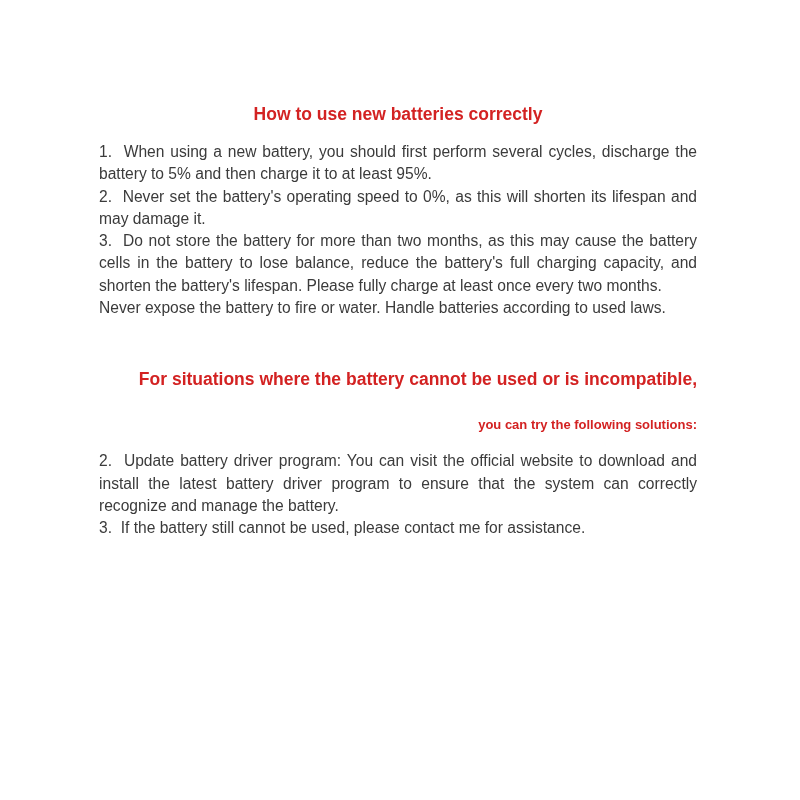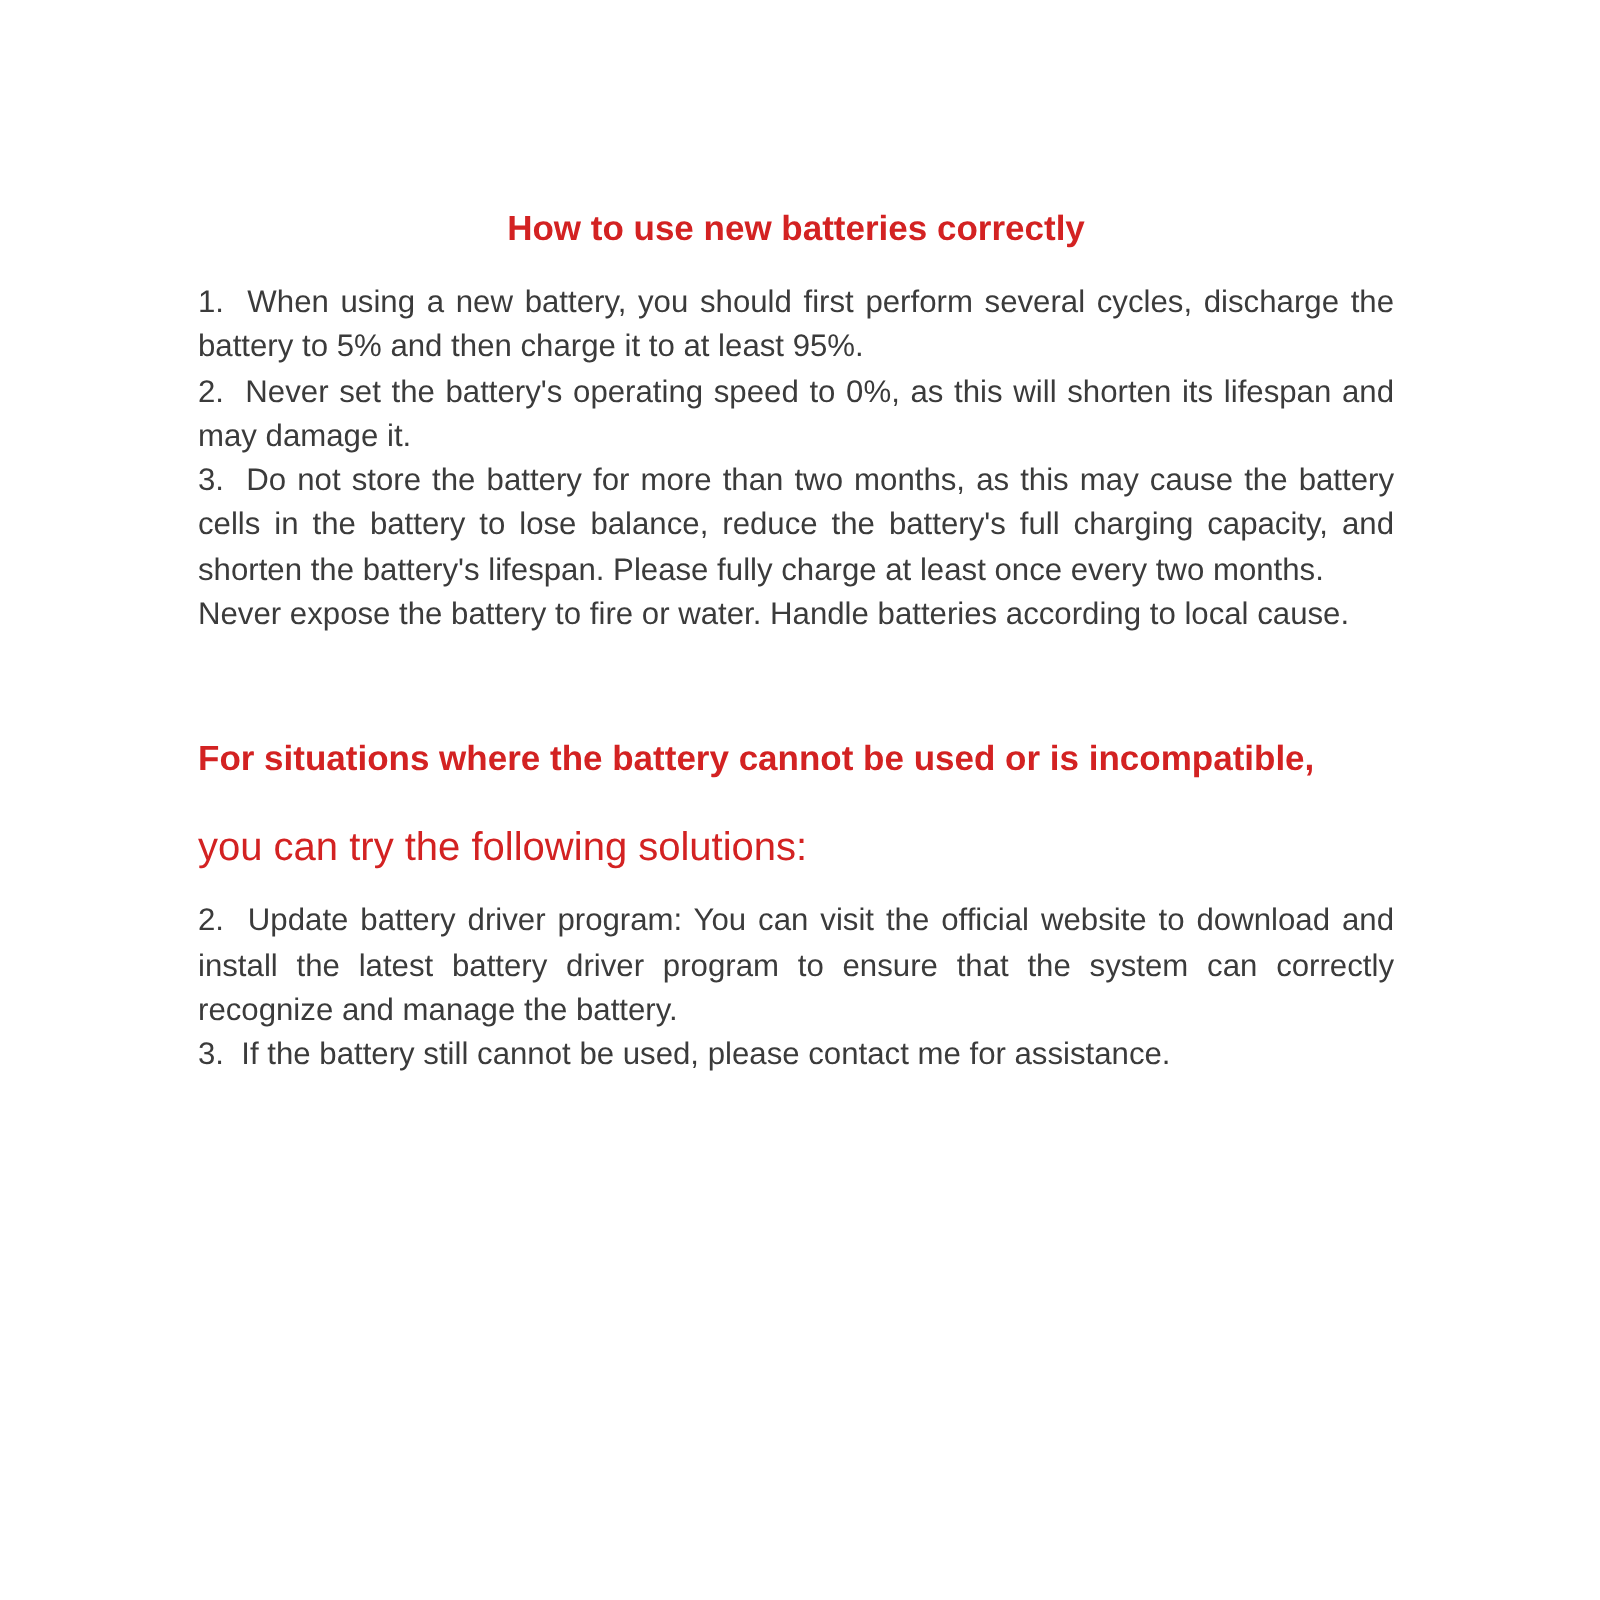--- a/index.html
+++ b/index.html
@@ -36,46 +36,46 @@
   .body-para {
     font-size: 15.6px;
     line-height: 22.3px;
     text-align: justify;
     color: var(--body);
   }
   .sol-title-1 {
     font-size: 17.5px;
     line-height: 21px;
     font-weight: bold;
-    text-align: left;
+    text-align: right;
     color: var(--heading);
     margin-top: 50px;
   }
   .sol-title-2 {
-    font-size: 20px;
+    font-size: 13px;
     line-height: 21px;
-    font-weight: normal;
-    text-align: left;
+    font-weight: bold;
+    text-align: right;
     color: var(--heading);
     margin-top: 24px;
     margin-bottom: 15px;
   }
 </style>
 </head>
 <body>
 
 <main class="page">
   <div class="content">
 
     <section>
       <h1 class="main-title">How to use new batteries correctly</h1>
       <p class="body-para">1.&nbsp; When using a new battery, you should first perform several cycles, discharge the battery to 5% and then charge it to at least 95%.</p>
       <p class="body-para">2.&nbsp; Never set the battery's operating speed to 0%, as this will shorten its lifespan and may damage it.</p>
       <p class="body-para">3.&nbsp; Do not store the battery for more than two months, as this may cause the battery cells in the battery to lose balance, reduce the battery's full charging capacity, and shorten the battery's lifespan. Please fully charge at least once every two months.</p>
-      <p class="body-para">Never expose the battery to fire or water. Handle batteries according to local cause.</p>
+      <p class="body-para">Never expose the battery to fire or water. Handle batteries according to used laws.</p>
     </section>
 
     <section>
       <h2 class="sol-title-1">For situations where the battery cannot be used or is incompatible,</h2>
       <h2 class="sol-title-2">you can try the following solutions:</h2>
       <p class="body-para">2.&nbsp; Update battery driver program: You can visit the official website to download and install the latest battery driver program to ensure that the system can correctly recognize and manage the battery.</p>
       <p class="body-para">3.&nbsp; If the battery still cannot be used, please contact me for assistance.</p>
     </section>
 
   </div>

